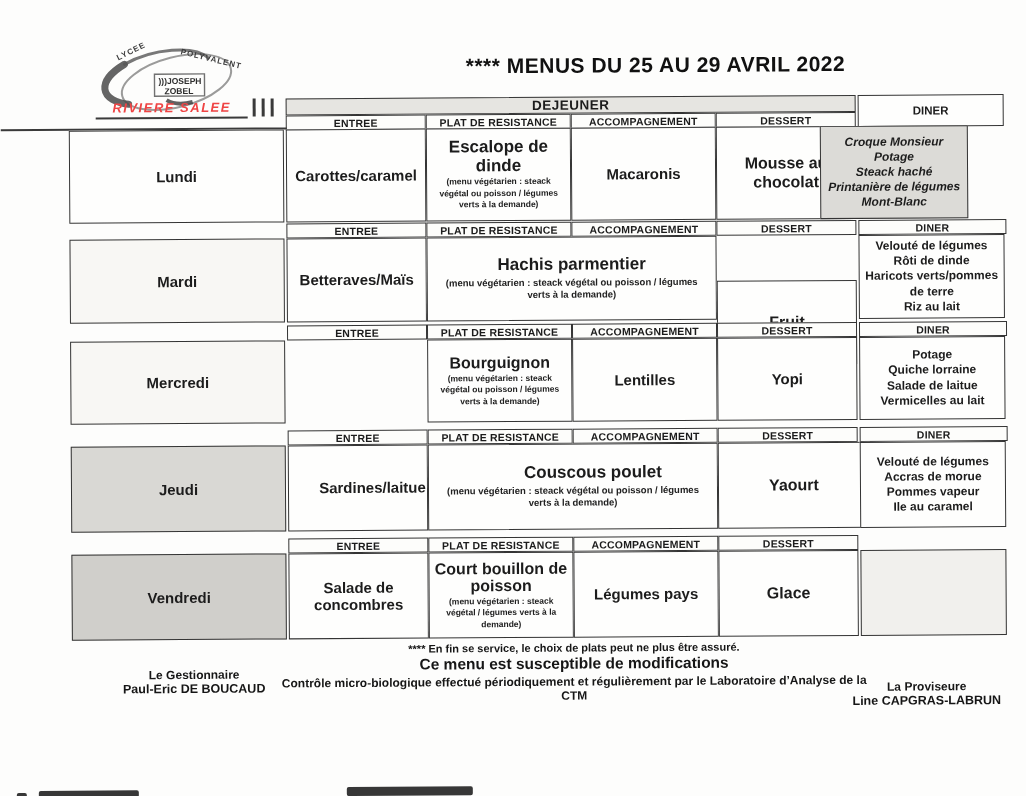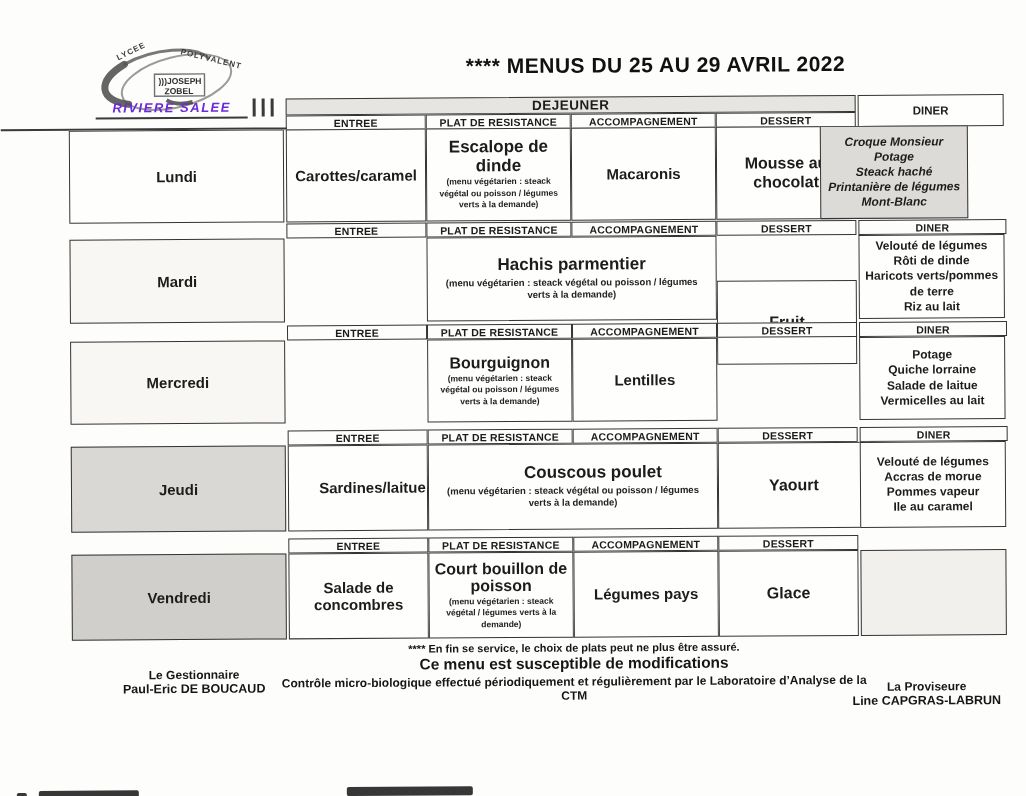--- a/index.html
+++ b/index.html
@@ -47,21 +47,21 @@
   .grey-diner { background:#dcdbd7; }
   .light-diner { background:#f1f0ed; }
   .offwhite { background:#f8f7f4; }
   .hline { position:absolute; background:#3a3a3a; height:1.5px; }
   .footer-text { position:absolute; font-weight:bold; text-align:center; color:#161616; }
   .smudge { position:absolute; background:#1b1b1b; border-radius:2px; opacity:.88; }
   .logo-wrap { position:absolute; left:88px; top:40px; width:175px; height:78px; }
   .school-line {
     position:absolute; left:95px; top:98px; width:152px;
     font-style:italic; font-weight:bold; font-size:13px; letter-spacing:1.5px;
-    text-align:center; border-bottom:2.5px solid #3a3a3a; padding-bottom:2px; color:#6d28d9;
+    text-align:center; border-bottom:2.5px solid #3a3a3a; padding-bottom:2px; color:#ef4444;
   }
   .vbar { position:absolute; width:2.5px; height:18px; background:#3a3a3a; }
 </style>
 </head>
 <body>
 
 <div class="sheet">
 
   <div class="logo-wrap">
     <svg width="175" height="78" viewBox="0 0 175 78">
@@ -124,20 +124,23 @@
     <div class="colhead" style="width:140px; height:15px;">ENTREE</div>
     <div class="colhead" style="width:145px; height:15px;">PLAT DE RESISTANCE</div>
     <div class="colhead" style="width:145px; height:15px;">ACCOMPAGNEMENT</div>
     <div class="colhead" style="width:140px; height:15px;">DESSERT</div>
     <div class="colhead" style="width:148px; height:15px; margin-left:2px;">DINER</div>
   </div>
 
   <div class="cell offwhite" style="left:68px; top:237px; width:215px; height:84px;">
     <div class="day-label">Mardi</div>
   </div>
+  <div class="cell" style="left:285px; top:237px; width:140px; height:84px;">
+    <div class="item-main">Betteraves/Maïs</div>
+  </div>
   <div class="cell" style="left:425px; top:237px; width:290px; height:84px;">
     <div class="dish" style="font-size:17px;">Hachis parmentier</div>
     <div class="dish-note wide">(menu végétarien : steack végétal ou poisson / légumes verts à la demande)</div>
   </div>
   <div class="cell" style="left:715px; top:237px; width:140px; height:84px;margin-top:45px;">
     <div class="item-main" style="font-size:16px;">Fruit</div>
   </div>
   <div class="cell" style="left:857px; top:237px; width:146px; height:84px;">
     <div class="diner-list">
         <div class="diner-line">Velouté de légumes</div>
@@ -158,20 +161,23 @@
   <div class="cell offwhite" style="left:68px; top:339px; width:215px; height:83px;">
     <div class="day-label">Mercredi</div>
   </div>
   <div class="cell" style="left:425px; top:339px; width:145px; height:83px;align-items:center;">
     <div class="dish">Bourguignon</div>
     <div class="dish-note">(menu végétarien : steack végétal ou poisson / légumes verts à la demande)</div>
   </div>
   <div class="cell" style="left:570px; top:339px; width:145px; height:83px;">
     <div class="item-main">Lentilles</div>
   </div>
+  <div class="cell" style="left:715px; top:339px; width:140px; height:83px;">
+    <div class="item-main">Yopi</div>
+  </div>
   <div class="cell" style="left:857px; top:339px; width:146px; height:83px;">
     <div class="diner-list">
         <div class="diner-line">Potage</div>
         <div class="diner-line">Quiche lorraine</div>
         <div class="diner-line">Salade de laitue</div>
         <div class="diner-line">Vermicelles au lait</div>
       </div>
   </div>
 
   <div class="strip" style="left:285px; top:429px;">

